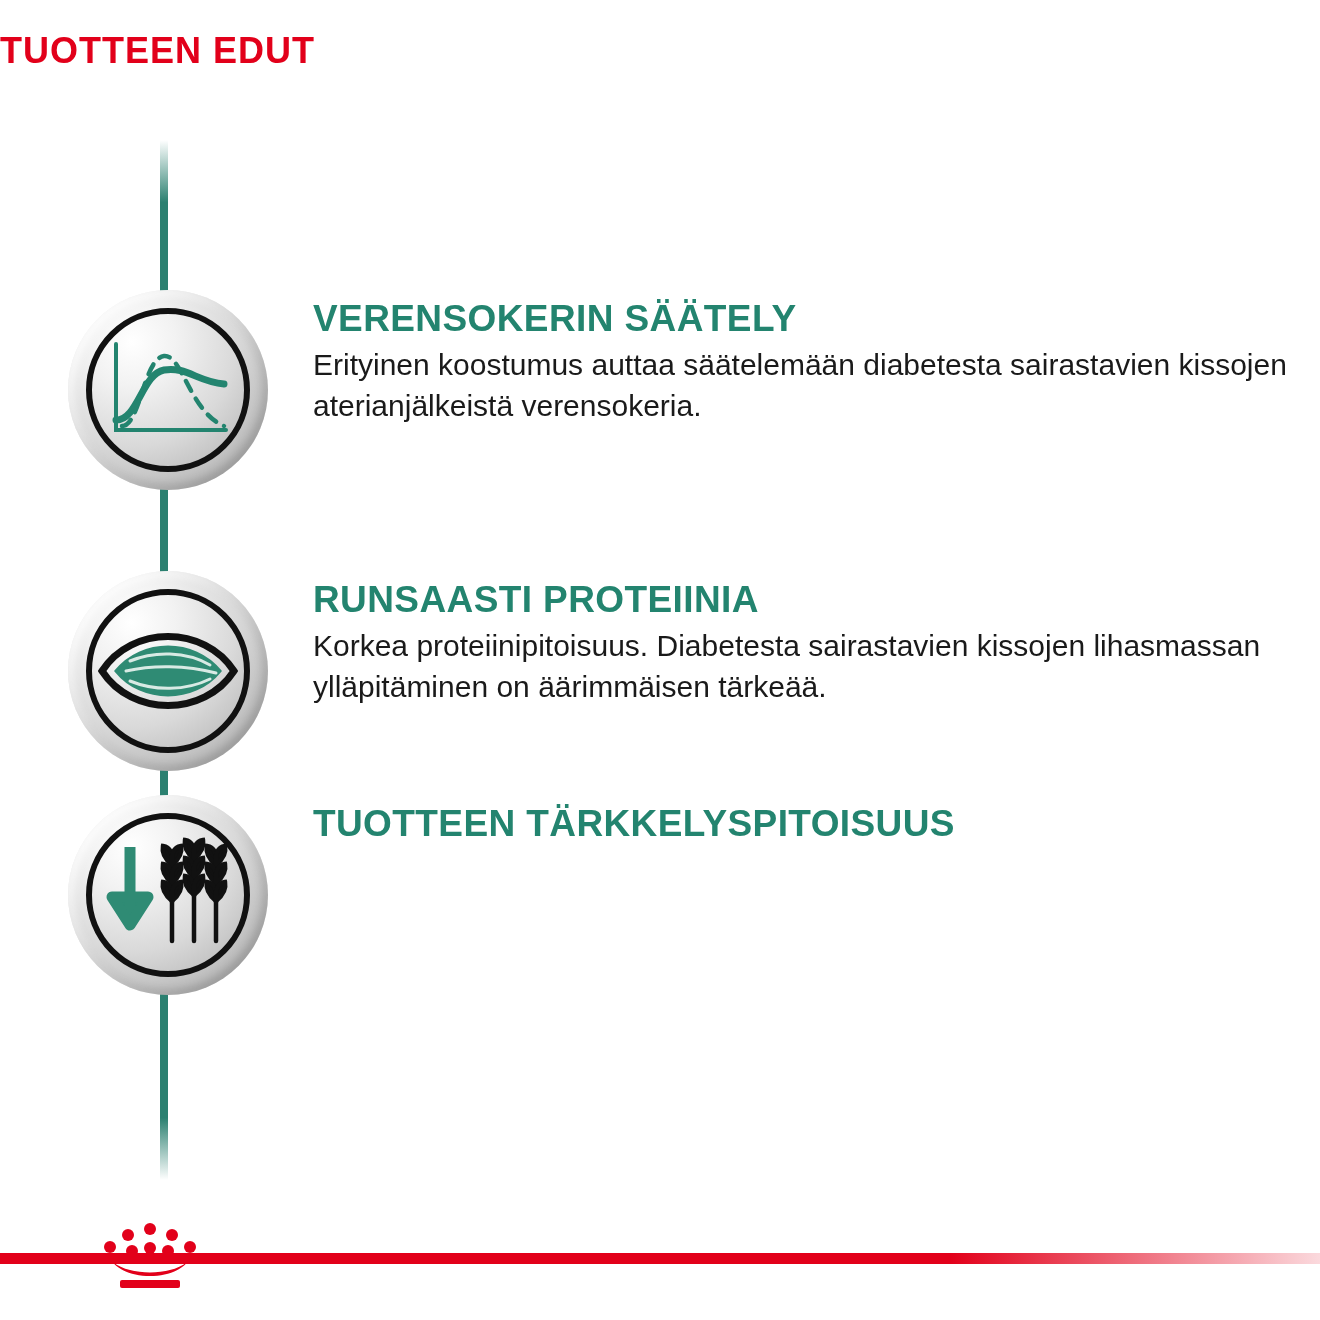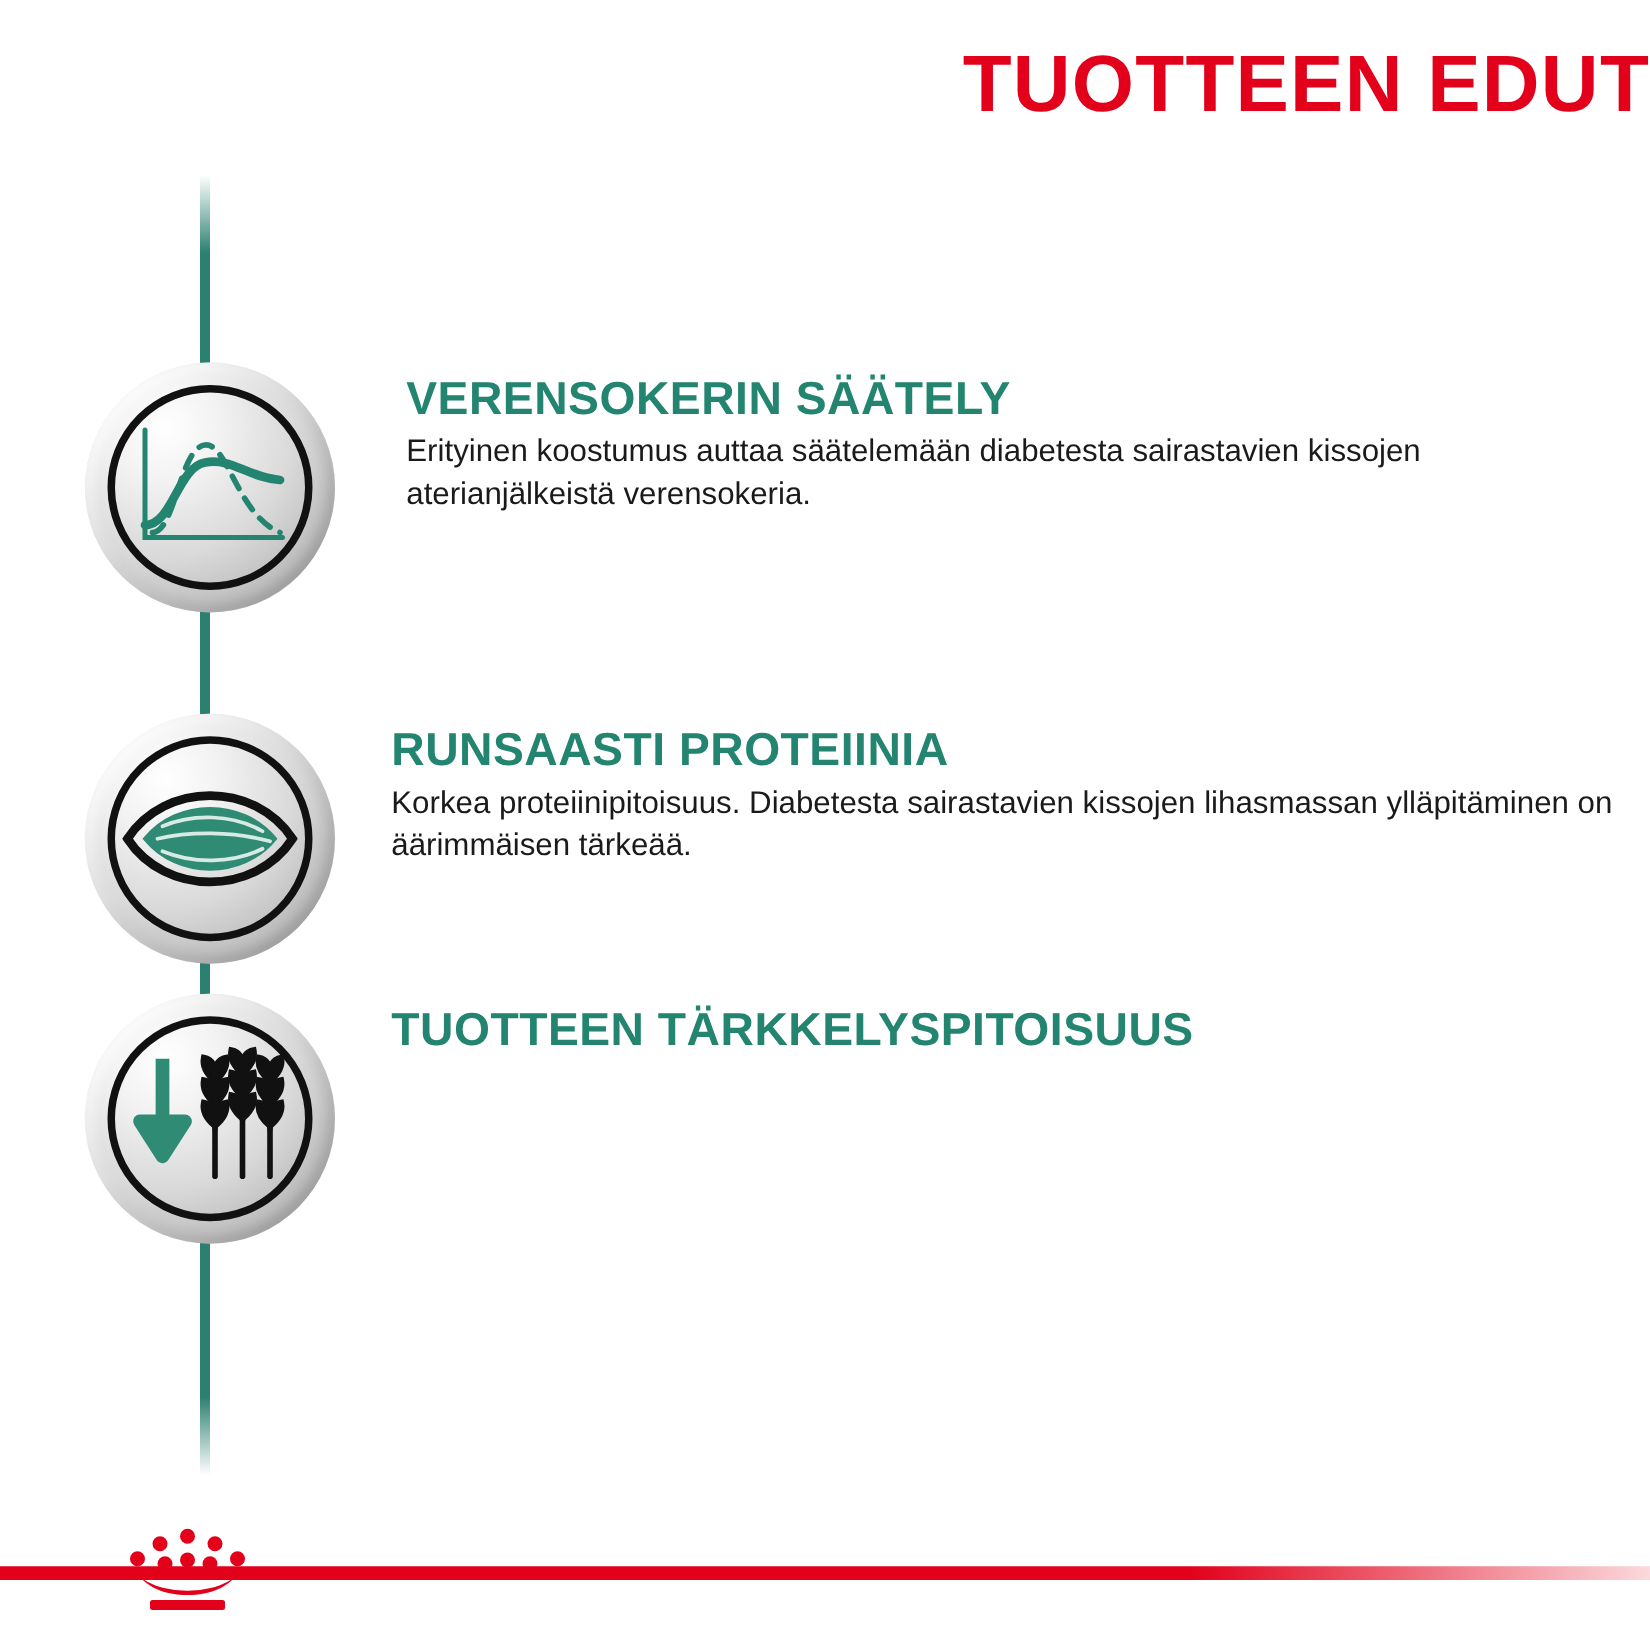--- a/index.html
+++ b/index.html
@@ -20,23 +20,23 @@
     width: 1320px;
     height: 1320px;
   }
 
   
   .title {
     position: absolute;
     top: 30px;
     left: 0;
     width: 1320px;
-    text-align: right;
+    text-align: left;
     color: #e2001a;
-    font-size: 64px;
+    font-size: 36px;
     font-weight: bold;
     letter-spacing: 1px;
     font-family: "Liberation Sans", sans-serif;
   }
 
   
   .timeline {
     position: absolute;
     left: 160px;
     top: 140px;
@@ -51,21 +51,21 @@
 
   
   .benefit {
     position: absolute;
     left: 60px;
     width: 1230px;
     height: 215px;
     display: flex;
     align-items: flex-start;
   }
-  .benefit.b1 { top: 290px; gap: 12px; }
+  .benefit.b1 { top: 290px; }
   .benefit.b2 { top: 571px; }
   .benefit.b3 { top: 795px; }
 
   .icon-wrap {
     position: relative;
     width: 215px;
     height: 215px;
     flex: 0 0 215px;
   }
 
@@ -105,21 +105,21 @@
   .b-title {
     color: #23846f;
     font-size: 37px;
     font-weight: bold;
     letter-spacing: 0.4px;
     margin: 0 0 6px 0;
     line-height: 1.12;
   }
   .b-desc {
     color: #1a1a1a;
-    font-size: 25px;
+    font-size: 30px;
     line-height: 1.34;
     margin: 0;
     max-width: 980px;
   }
 
   
   .footer-band {
     position: absolute;
     left: 0;
     bottom: 56px;

